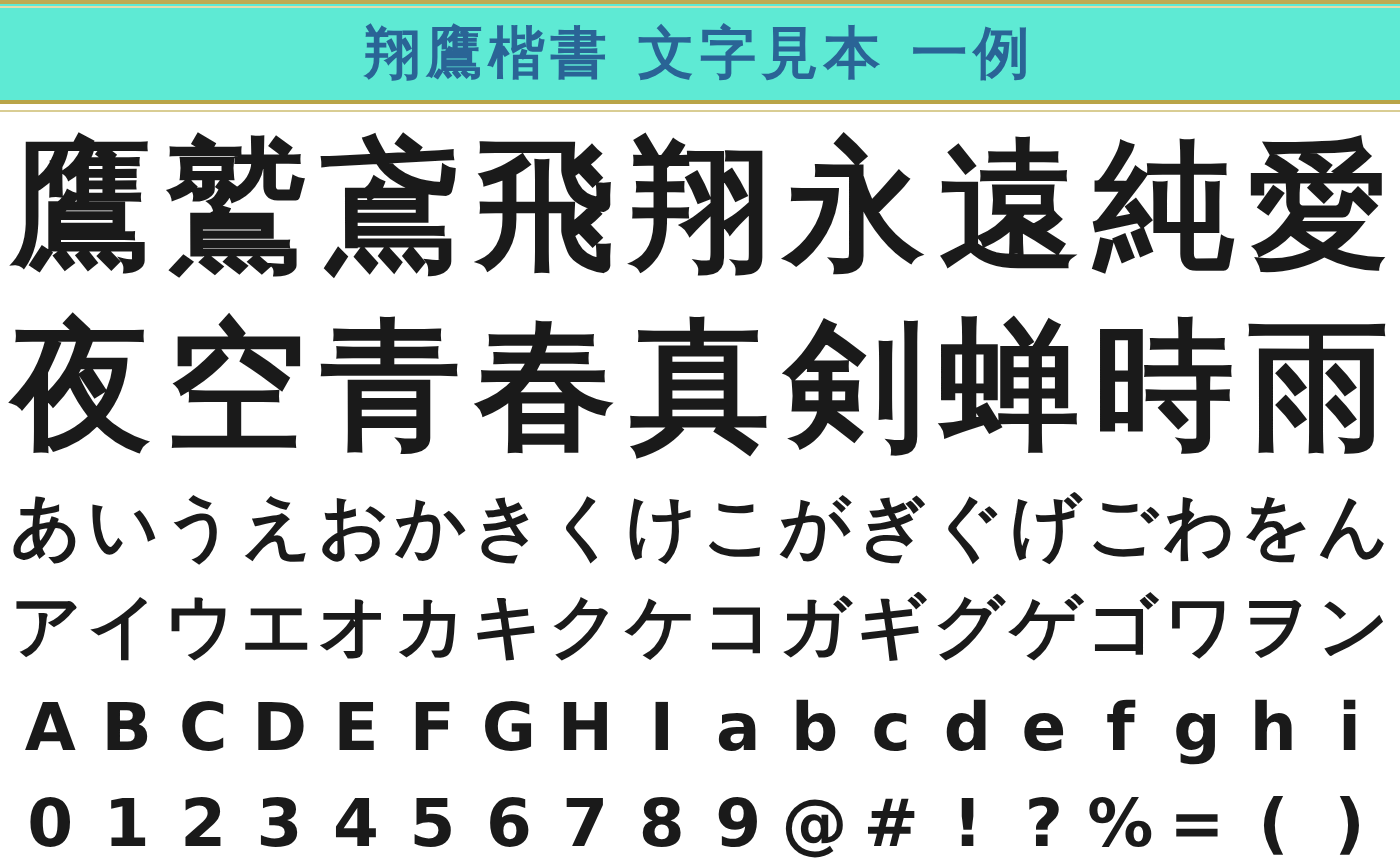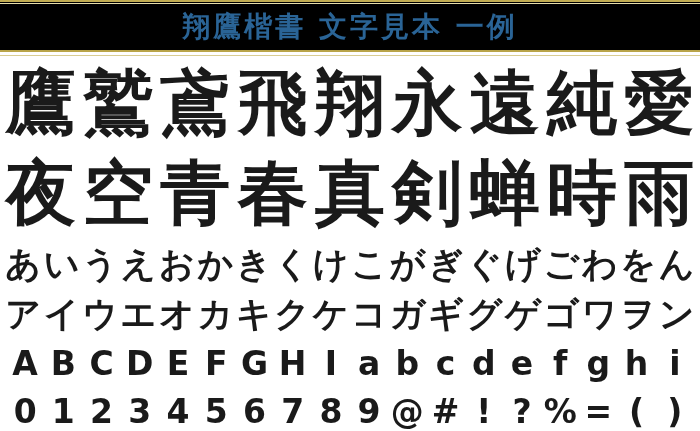--- a/index.html
+++ b/index.html
@@ -13,21 +13,21 @@
     width: 700px; height: 431px;
     background: #ffffff;
     display: flex;
     flex-direction: column;
   }
 
   
   .header {
     position: relative;
     height: 52px;
-    background: #000000;
+    background: #5eead4;
     border-top: 2px solid #c0ab51;
     display: flex;
     align-items: center;
     justify-content: center;
     flex: 0 0 auto;
   }
   .header::before {            
     content: "";
     position: absolute;
     top: 1px; left: 0; right: 0;

